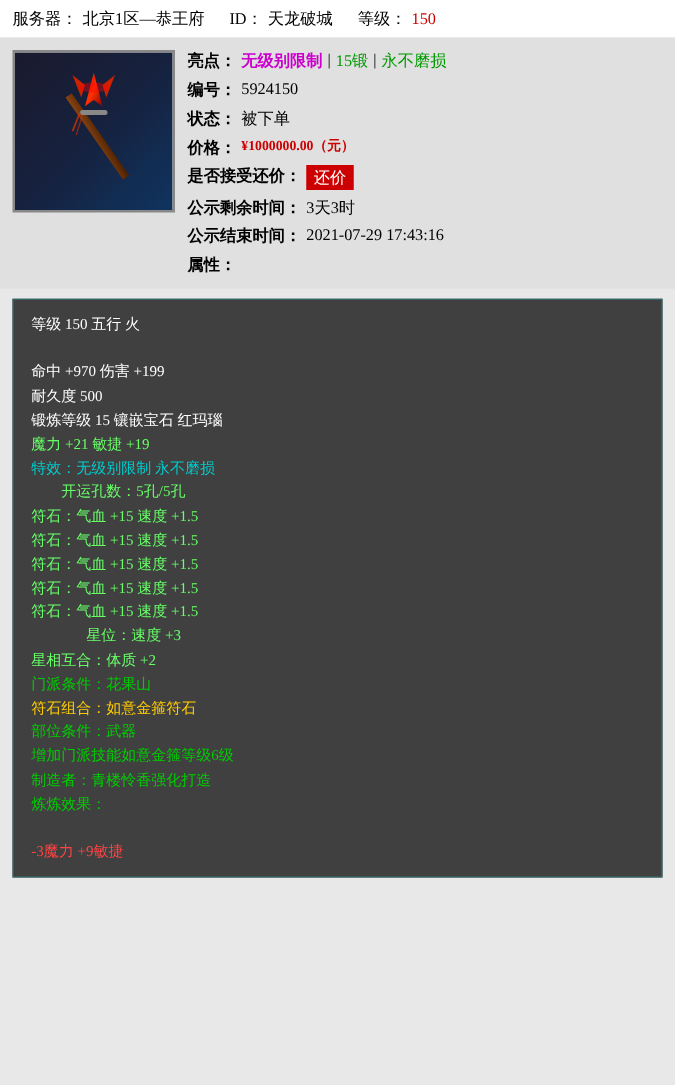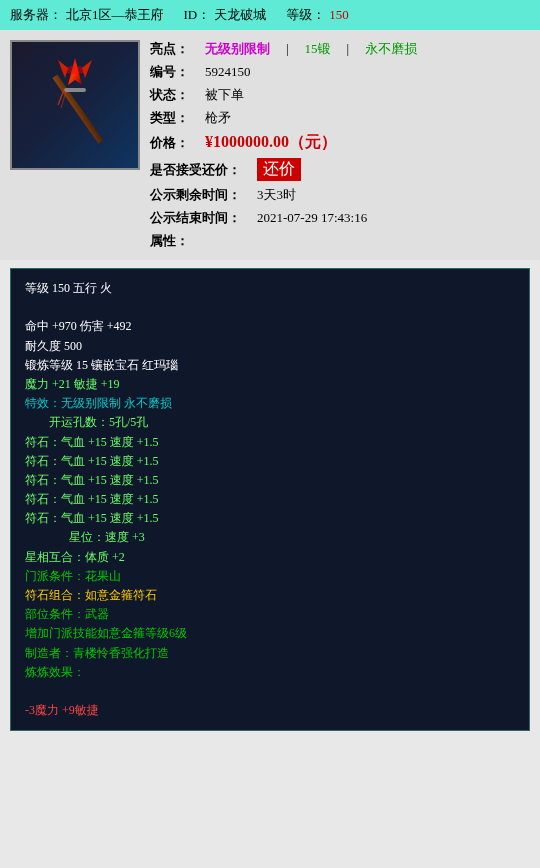--- a/index.html
+++ b/index.html
@@ -6,21 +6,21 @@
     body {
       width: 540px;
       min-height: 868px;
       background-color: #e8e8e8;
       font-family: SimSun, '宋体', serif;
       font-size: 13px;
       color: #000;
     }
 
     .top-bar {
-      background-color: #5eead4;
+      background-color: #ffffff;
       padding: 6px 10px;
       display: flex;
       align-items: center;
       gap: 20px;
       font-size: 13px;
       color: #000;
     }
 
     .top-bar span { display: inline-flex; align-items: center; gap: 4px; }
 
@@ -50,50 +50,49 @@
 
     .info-section {
       flex: 1;
       display: flex;
       flex-direction: column;
       gap: 5px;
     }
 
     .info-row {
       display: flex;
-      align-items: center;
-      gap: 16px;
+      gap: 4px;
       font-size: 13px;
     }
 
     .info-label {
       color: #000;
       font-weight: bold;
       white-space: nowrap;
     }
 
     .highlight-purple { color: #cc00cc; font-weight: bold; }
     .highlight-green { color: #009900; font-weight: normal; }
     .highlight-red { color: #cc0000; font-weight: normal; }
 
-    .price-text { color: #cc0000; font-size: 16px; font-weight: bold; }
+    .price-text { color: #cc0000; font-size: 11px; font-weight: bold; }
 
     .huan-jia-btn {
       background-color: #cc0000;
       color: #fff;
       border: none;
       padding: 1px 6px;
-      font-size: 16px;
+      font-size: 13px;
       cursor: pointer;
       font-family: SimSun, '宋体', serif;
     }
 
     .attr-box {
       margin: 8px 10px 10px 10px;
-      background-color: #0f172a;
+      background-color: #404040;
       border: 1px solid #336666;
       padding: 10px 14px;
       color: #00cc00;
       font-size: 12px;
       line-height: 1.6;
     }
 
     .attr-box .attr-line { display: block; color: #00cc00; }
     .attr-box .attr-line.white { color: #ffffff; }
   </style>
@@ -163,24 +162,20 @@
     <div class="info-row">
       <span class="info-label">编号：</span>
       <span>5924150</span>
     </div>
 
     <div class="info-row">
       <span class="info-label">状态：</span>
       <span>被下单</span>
     </div>
 
-    <div class="info-row">
-      <span class="info-label">类型：</span>
-      <span>枪矛</span>
-    </div>
 
     <div class="info-row">
       <span class="info-label">价格：</span>
       <span class="price-text">¥1000000.00（元）</span>
     </div>
 
     <div class="info-row">
       <span class="info-label">是否接受还价：</span>
       <button class="huan-jia-btn">还价</button>
     </div>
@@ -198,21 +193,21 @@
     <div class="info-row">
       <span class="info-label">属性：</span>
     </div>
 
   </div>
 </div>
 
 <div class="attr-box">
   <span class="attr-line white">等级 150 五行 火</span>
   <span class="attr-line">&nbsp;</span>
-  <span class="attr-line white">命中 +970 伤害 +492</span>
+  <span class="attr-line white">命中 +970 伤害 +199</span>
   <span class="attr-line white">耐久度 500</span>
   <span class="attr-line white">锻炼等级 15 镶嵌宝石 红玛瑙</span>
   <span class="attr-line" style="color:#66ff66;">魔力 +21 敏捷 +19</span>
   <span class="attr-line" style="color:#00cccc;">特效：无级别限制 永不磨损</span>
   <span class="attr-line" style="color:#66ff66;margin-left:24px;">开运孔数：5孔/5孔</span>
   <span class="attr-line" style="color:#66ff66;">符石：气血 +15 速度 +1.5</span>
   <span class="attr-line" style="color:#66ff66;">符石：气血 +15 速度 +1.5</span>
   <span class="attr-line" style="color:#66ff66;">符石：气血 +15 速度 +1.5</span>
   <span class="attr-line" style="color:#66ff66;">符石：气血 +15 速度 +1.5</span>
   <span class="attr-line" style="color:#66ff66;">符石：气血 +15 速度 +1.5</span>

